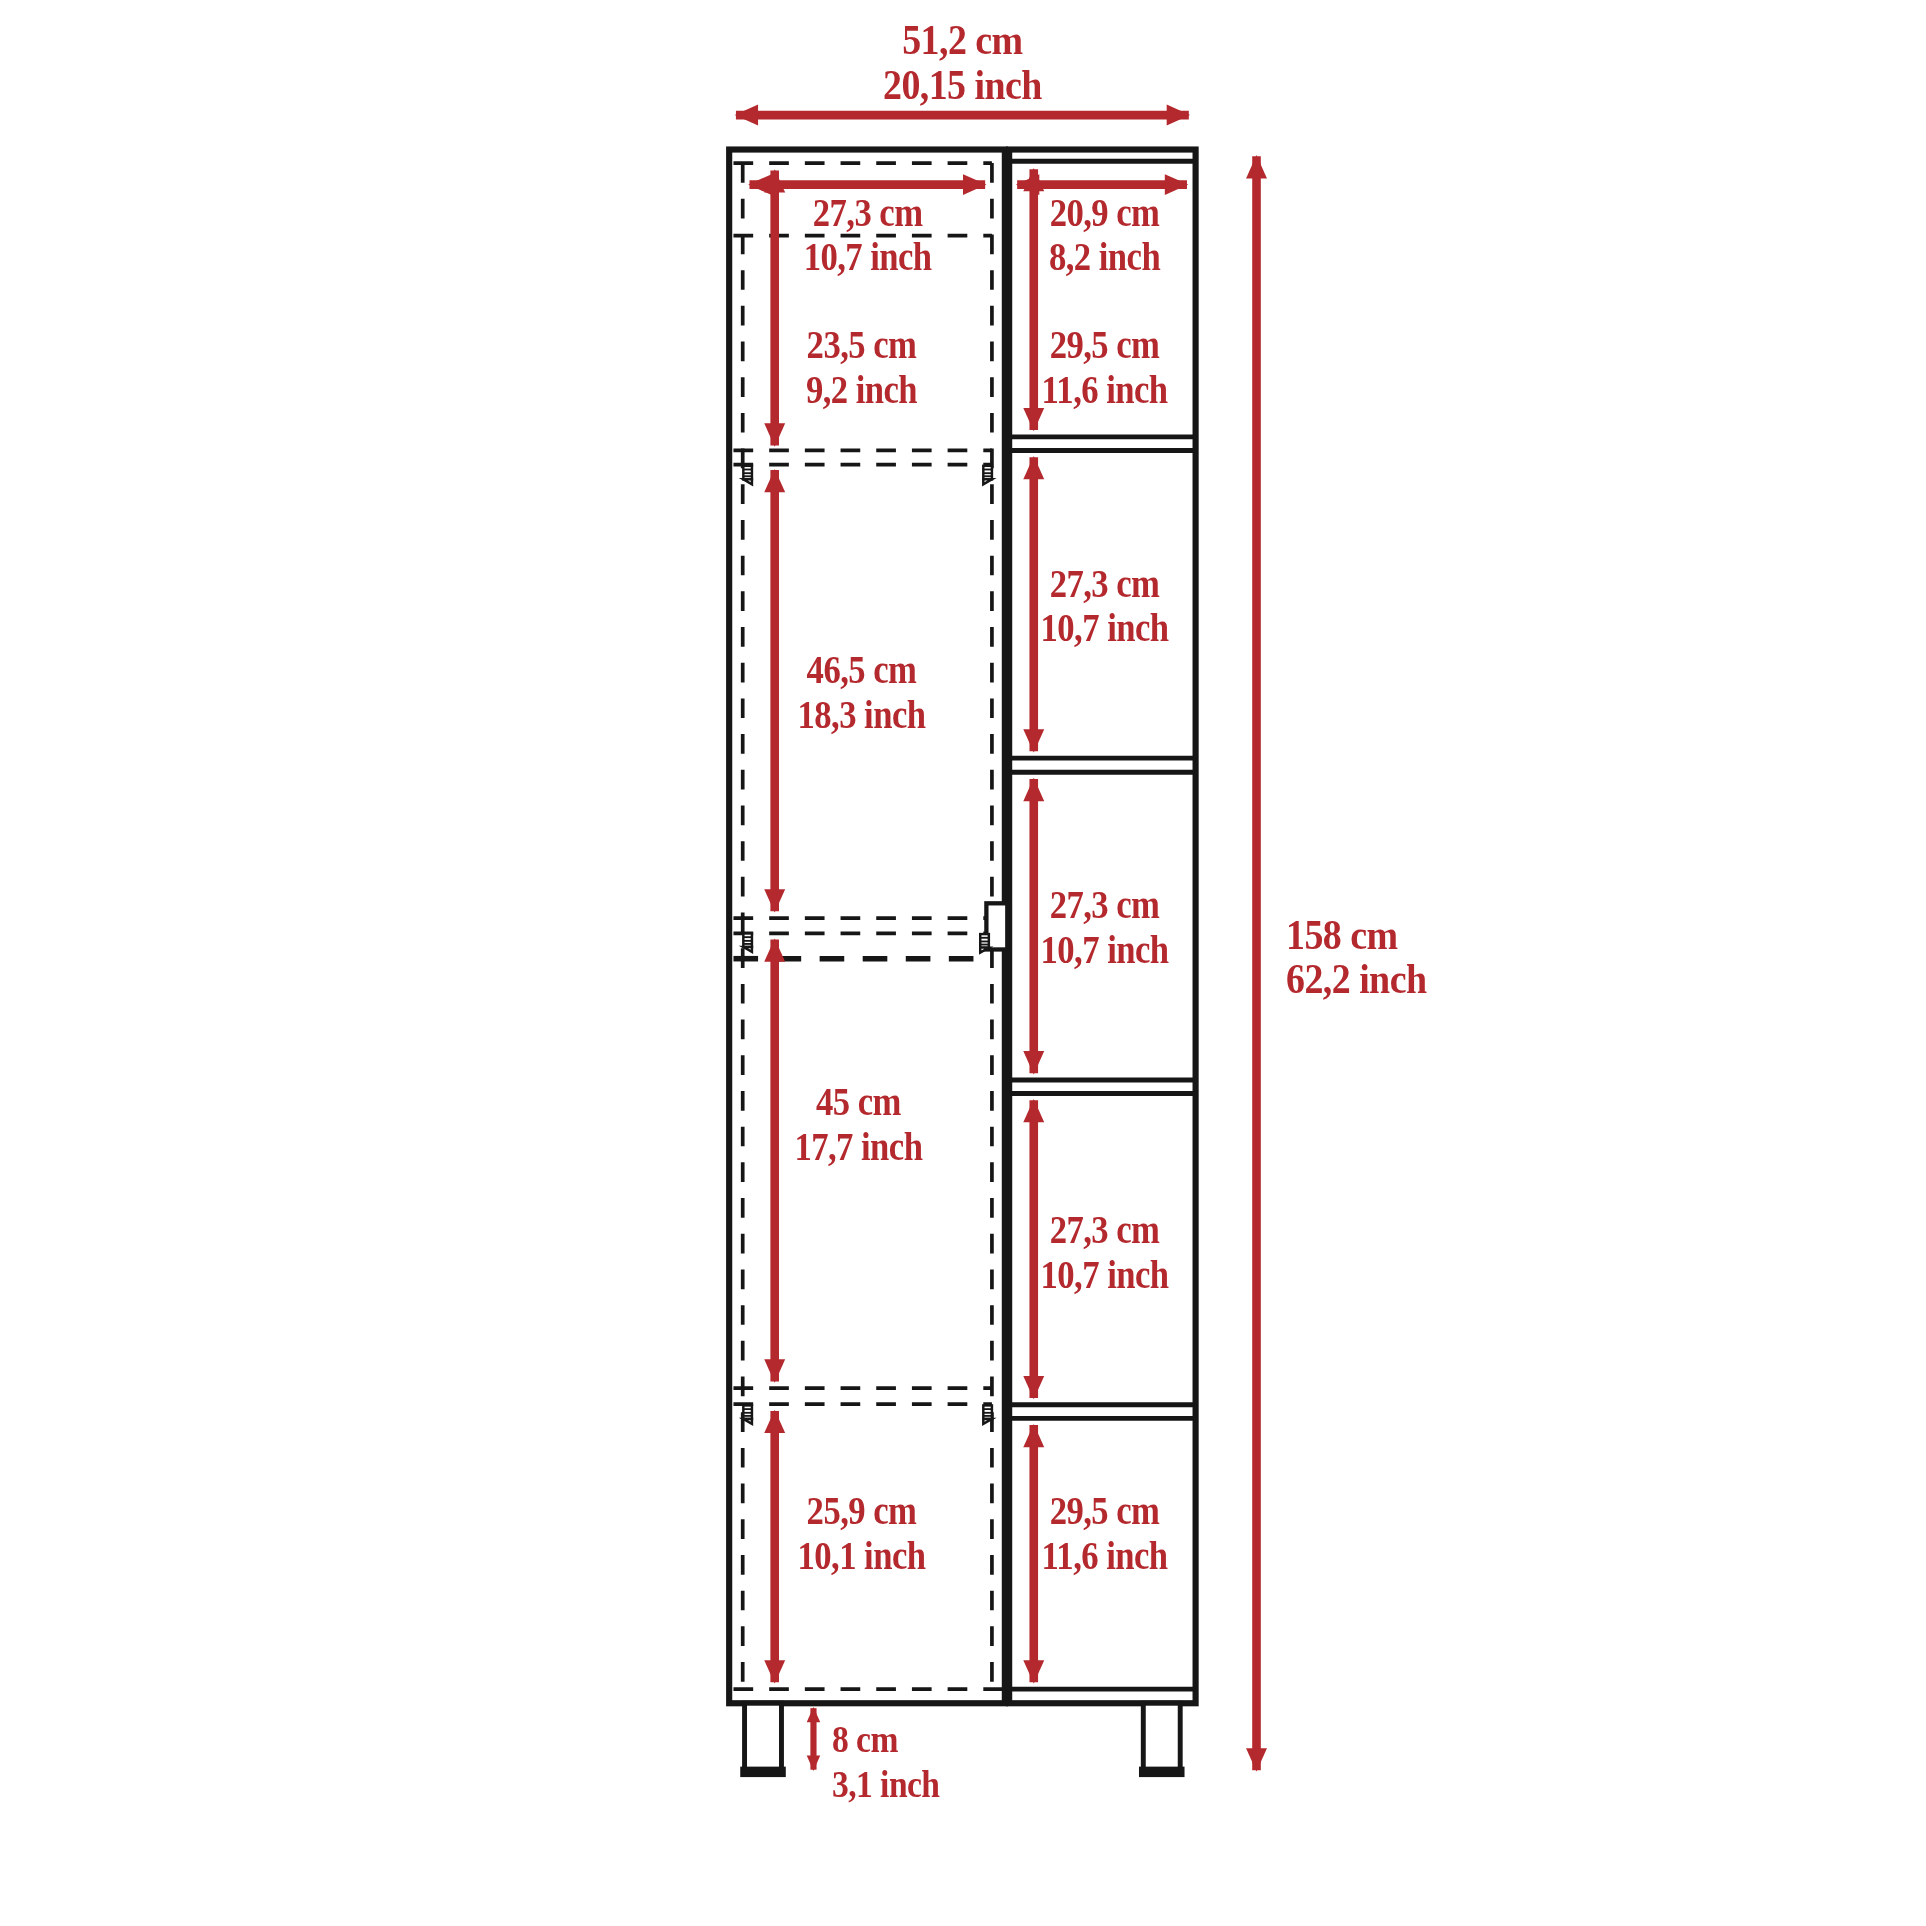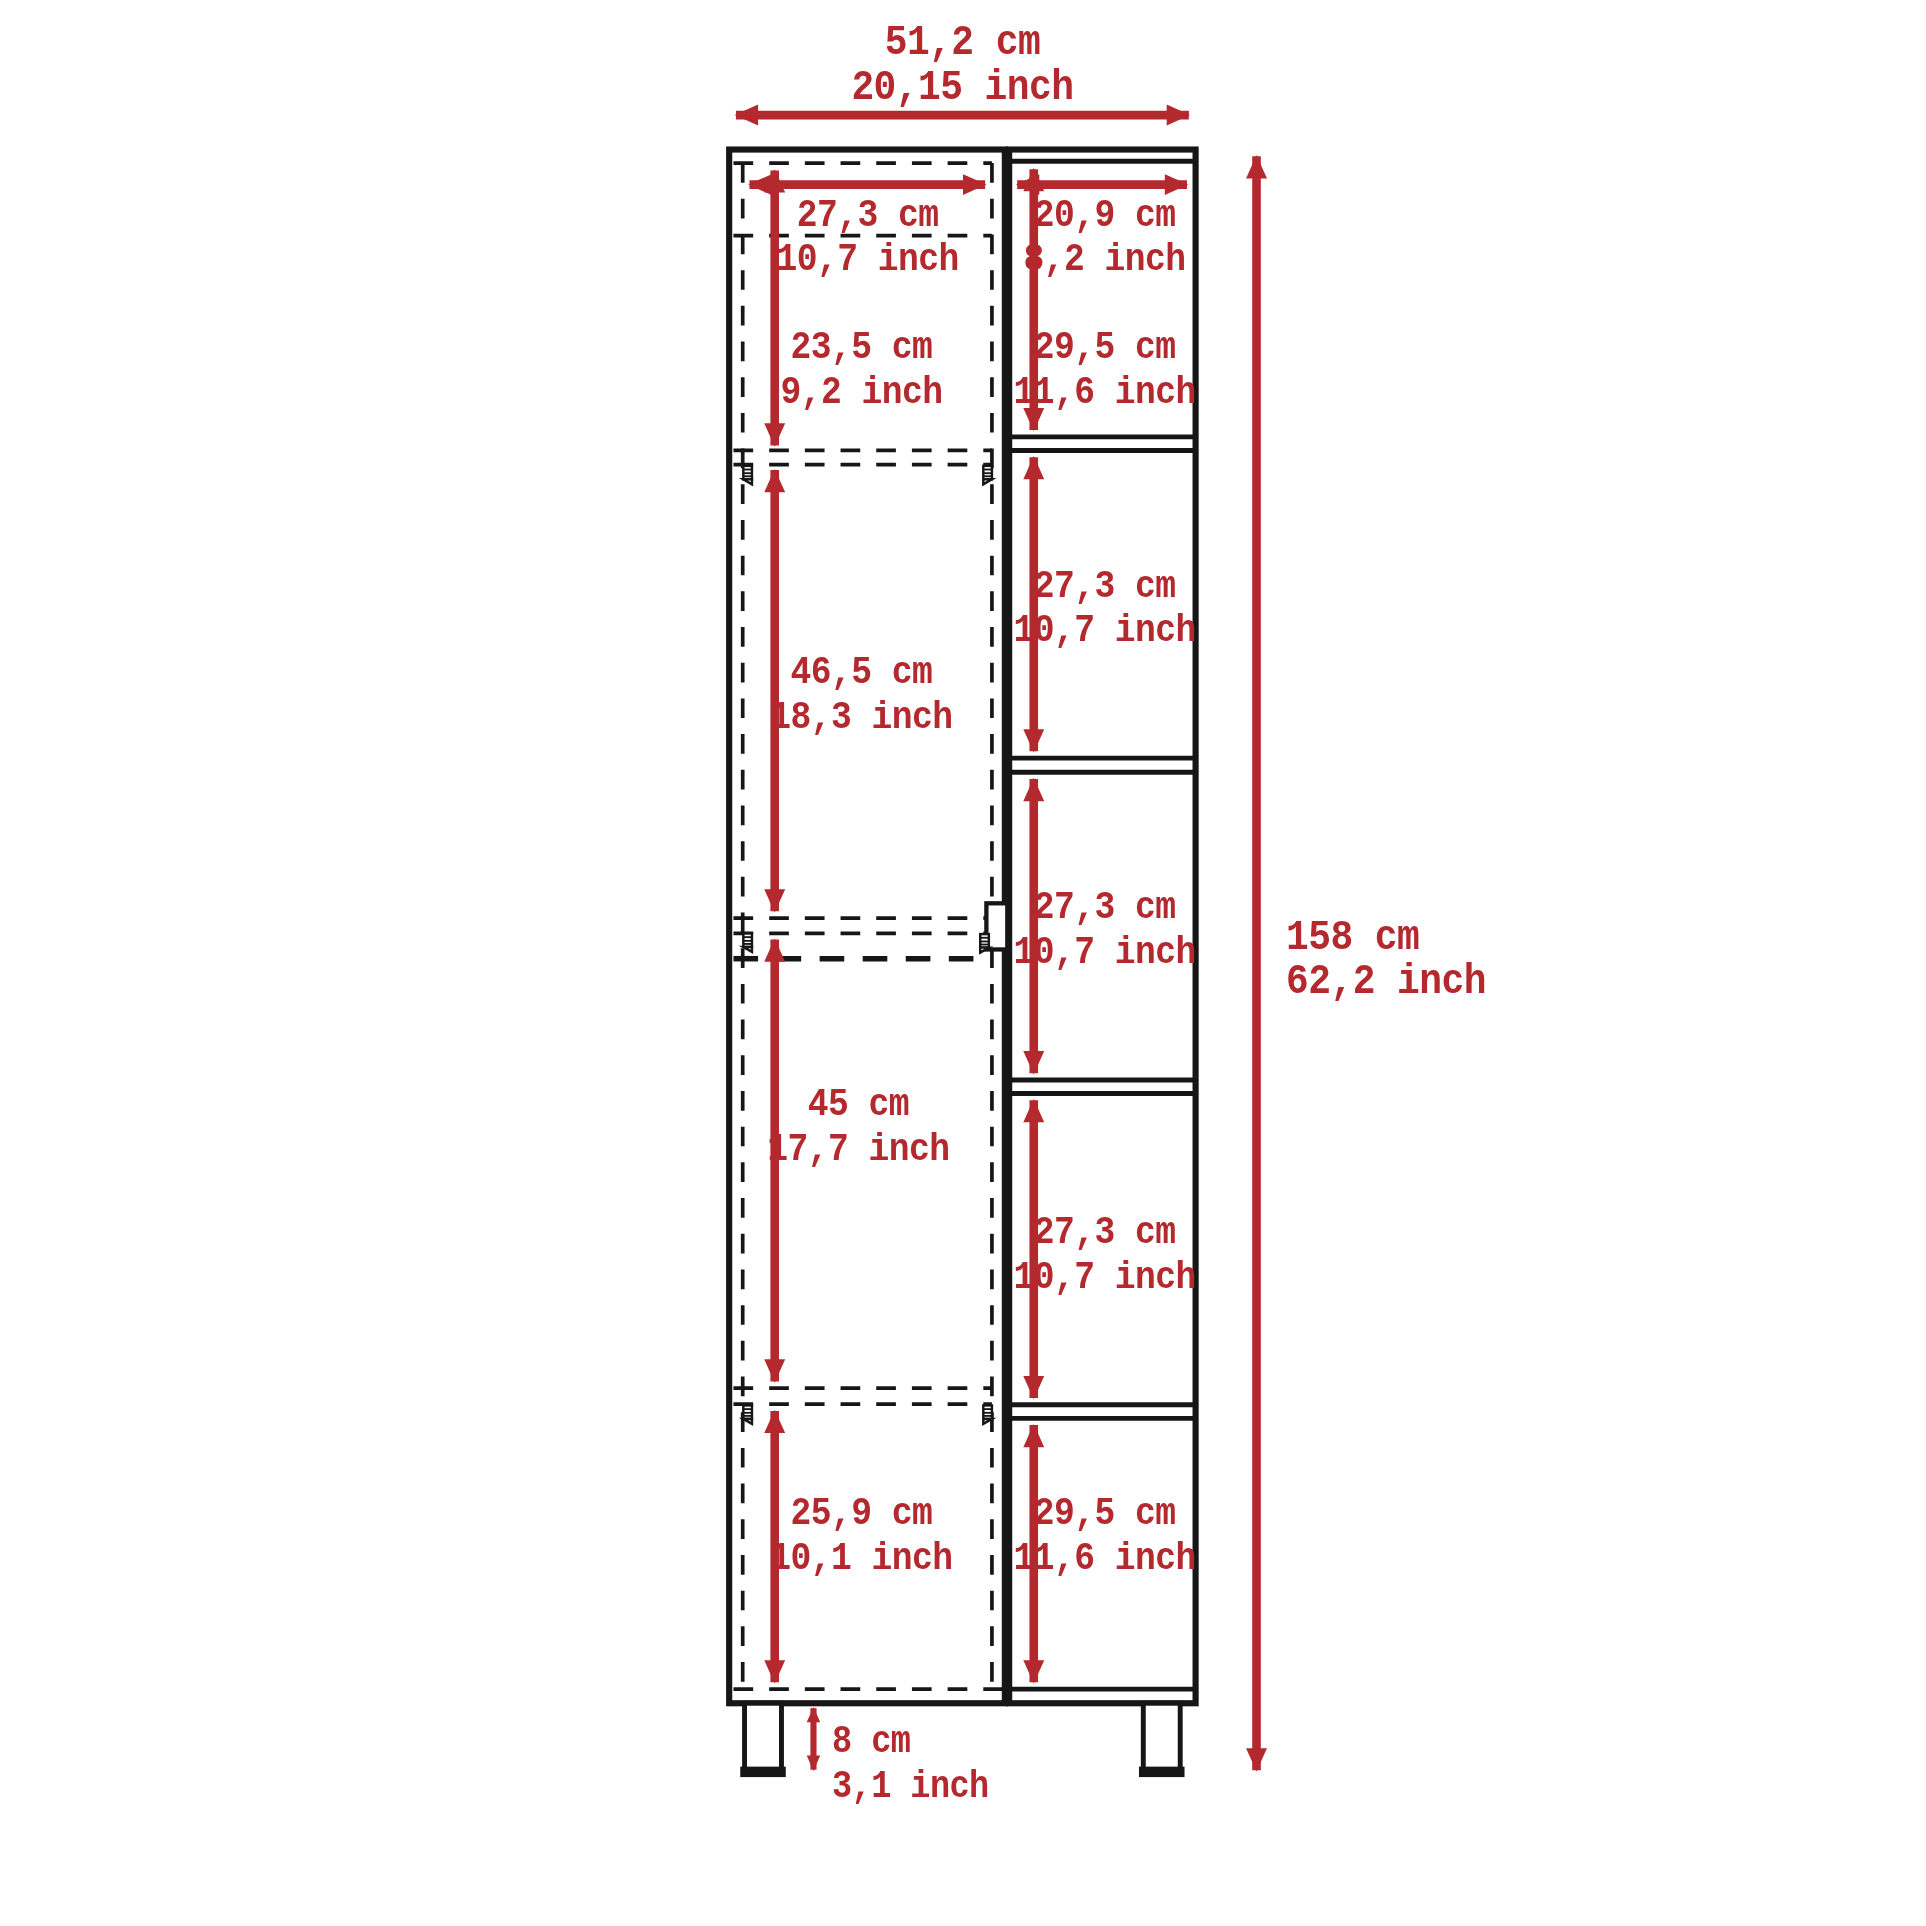--- a/index.html
+++ b/index.html
@@ -1,21 +1,21 @@
 <!DOCTYPE html>
 <html style="--c-dimension: #b4292e; --c-outline: #161616; --c-background: #ffffff;font-size:9.8px"><head>
 <meta charset="utf-8">
 <style>
   html,body{margin:0;padding:0;}
   body{background:#ffffff;}
   .stage{
     position:relative;
     width:1926px;height:1894px;
     background:var(--c-background,#ffffff);
-    font-family:Liberation Mono, monospace;
+    font-family:Liberation Serif, serif;
     overflow:hidden;
   }
   svg{position:absolute;inset:0;}
   
   .unit-box{fill:none;stroke:var(--c-outline,#161616);stroke-width:10;}
   .solid-line{stroke:var(--c-outline,#161616);stroke-width:8;fill:none;}
   .dash-line{stroke:var(--c-outline,#161616);stroke-width:6;fill:none;stroke-dasharray:32 26;}
   .dash-bold{stroke:var(--c-outline,#161616);stroke-width:9;fill:none;stroke-dasharray:40 30;}
   .leg-box{fill:#ffffff;stroke:var(--c-outline,#161616);stroke-width:8;}
   .leg-foot{fill:var(--c-outline,#161616);stroke:none;}

